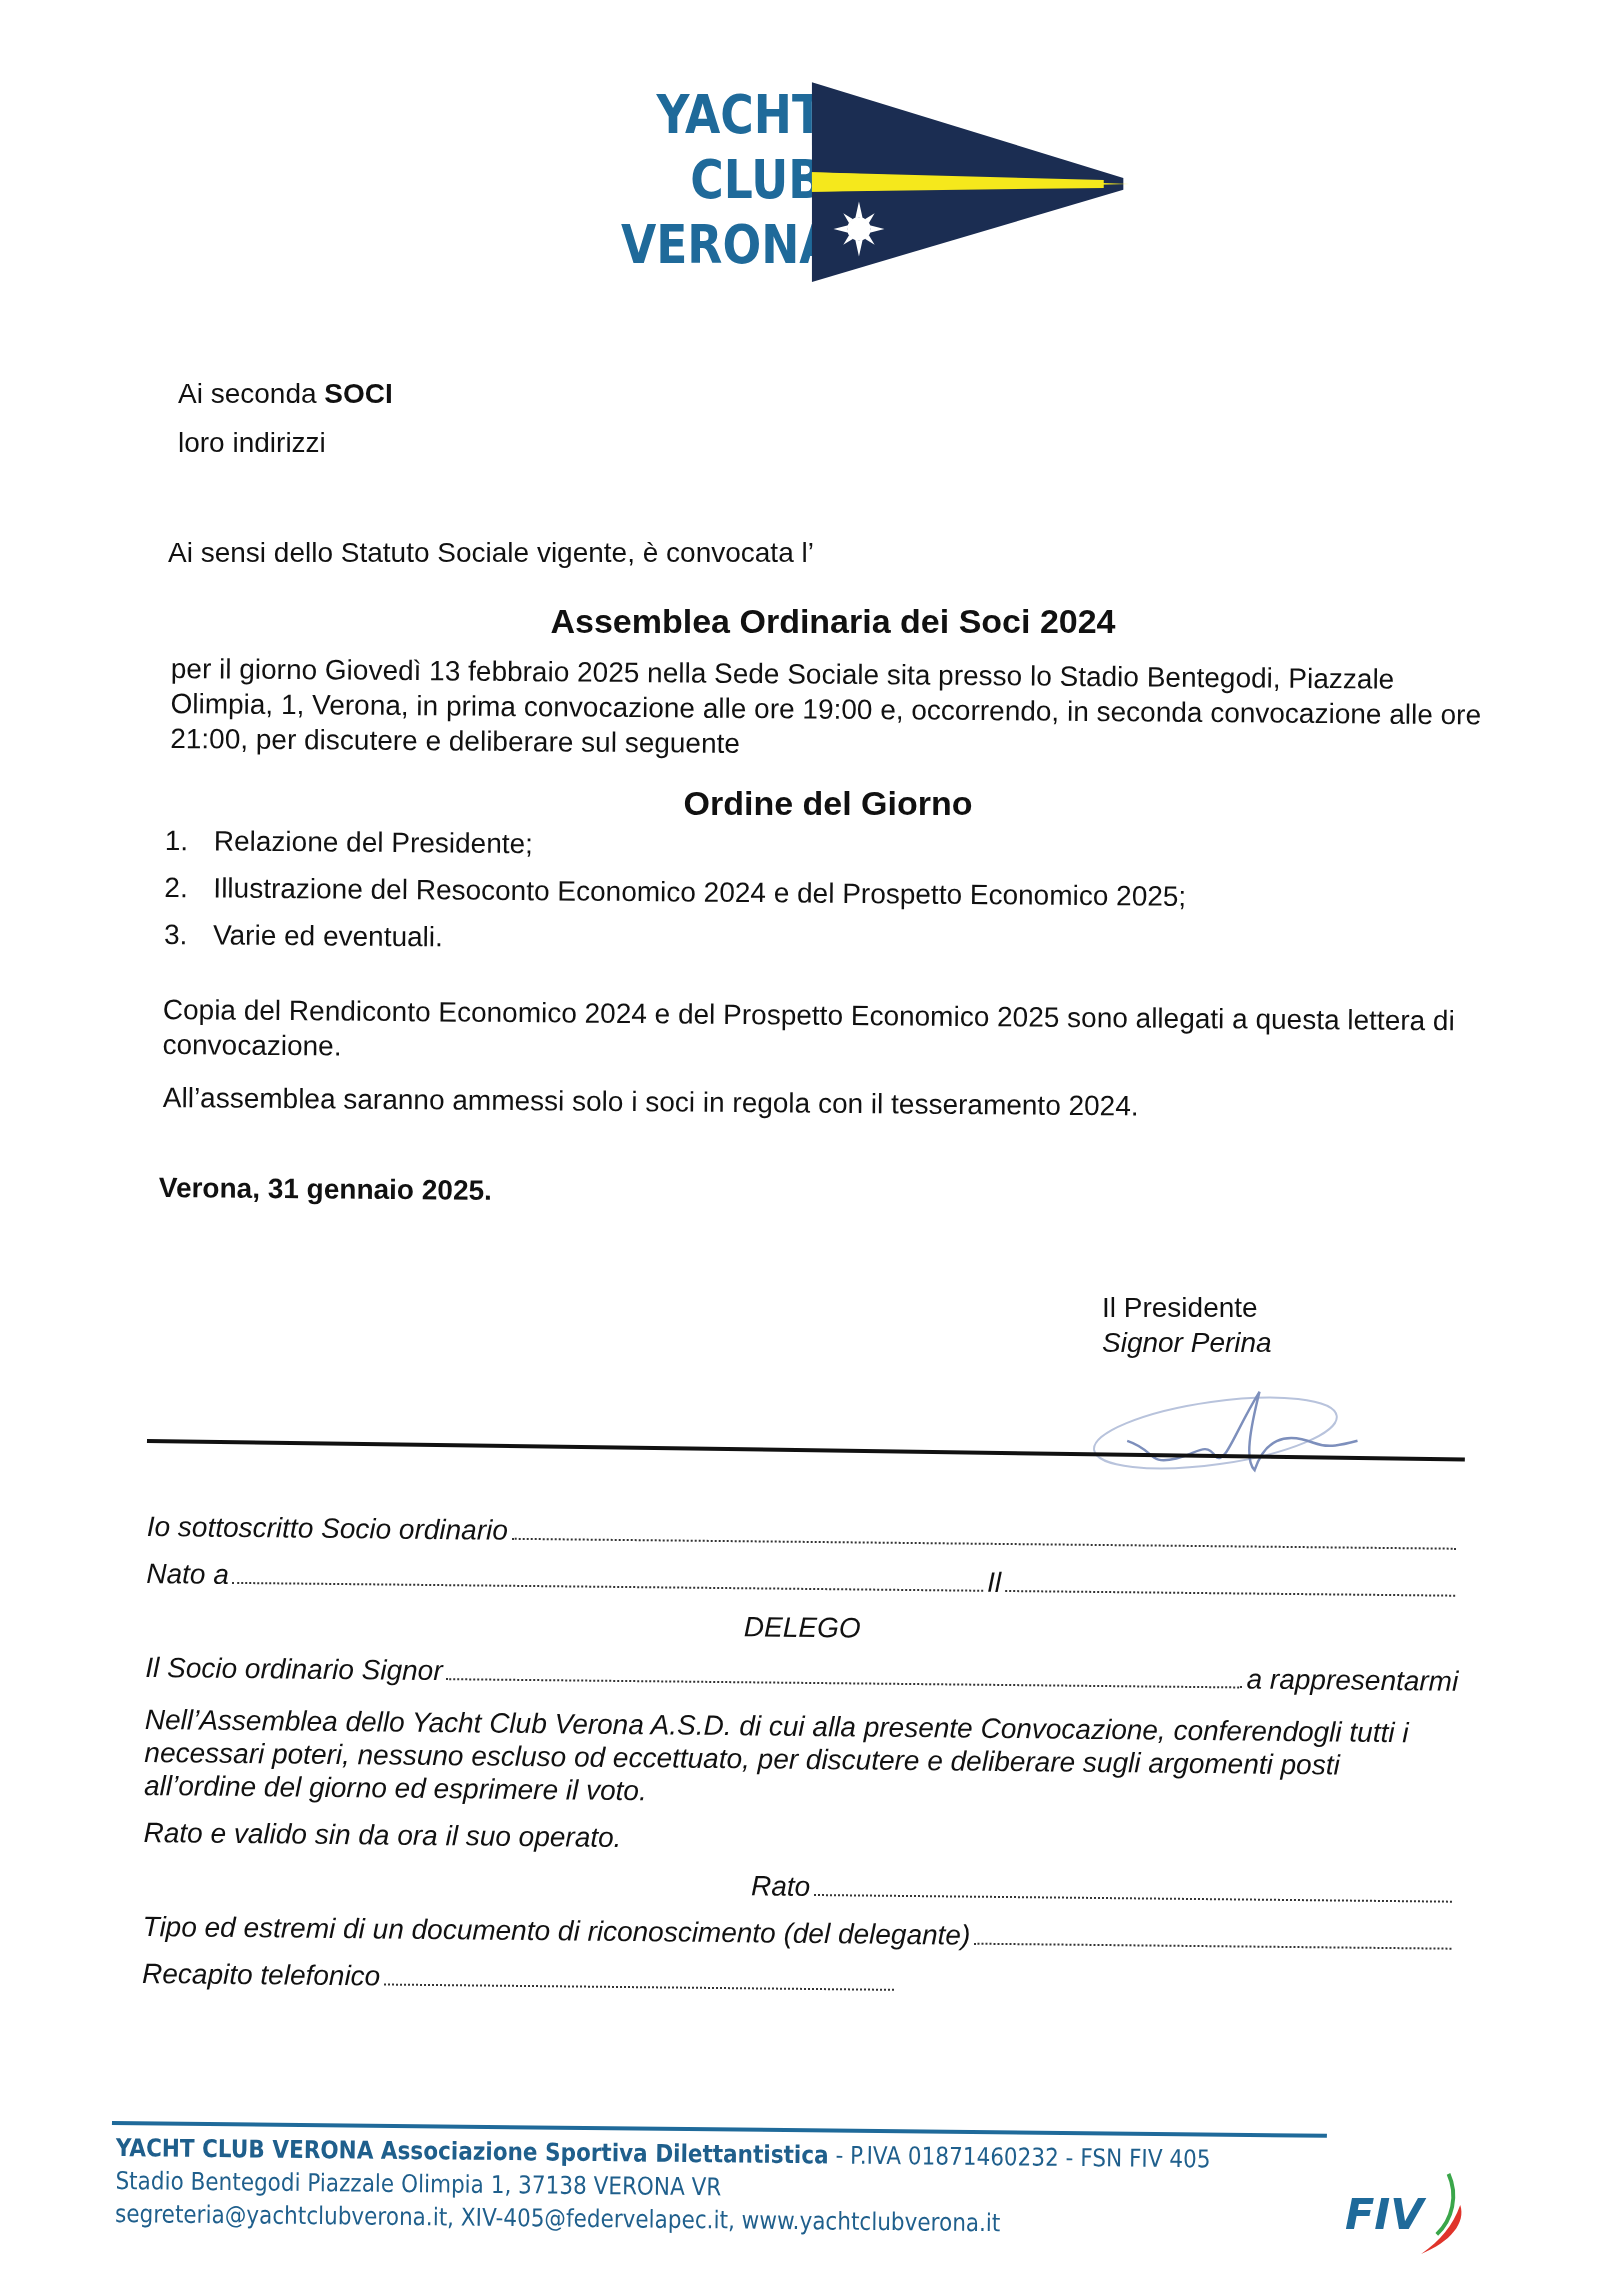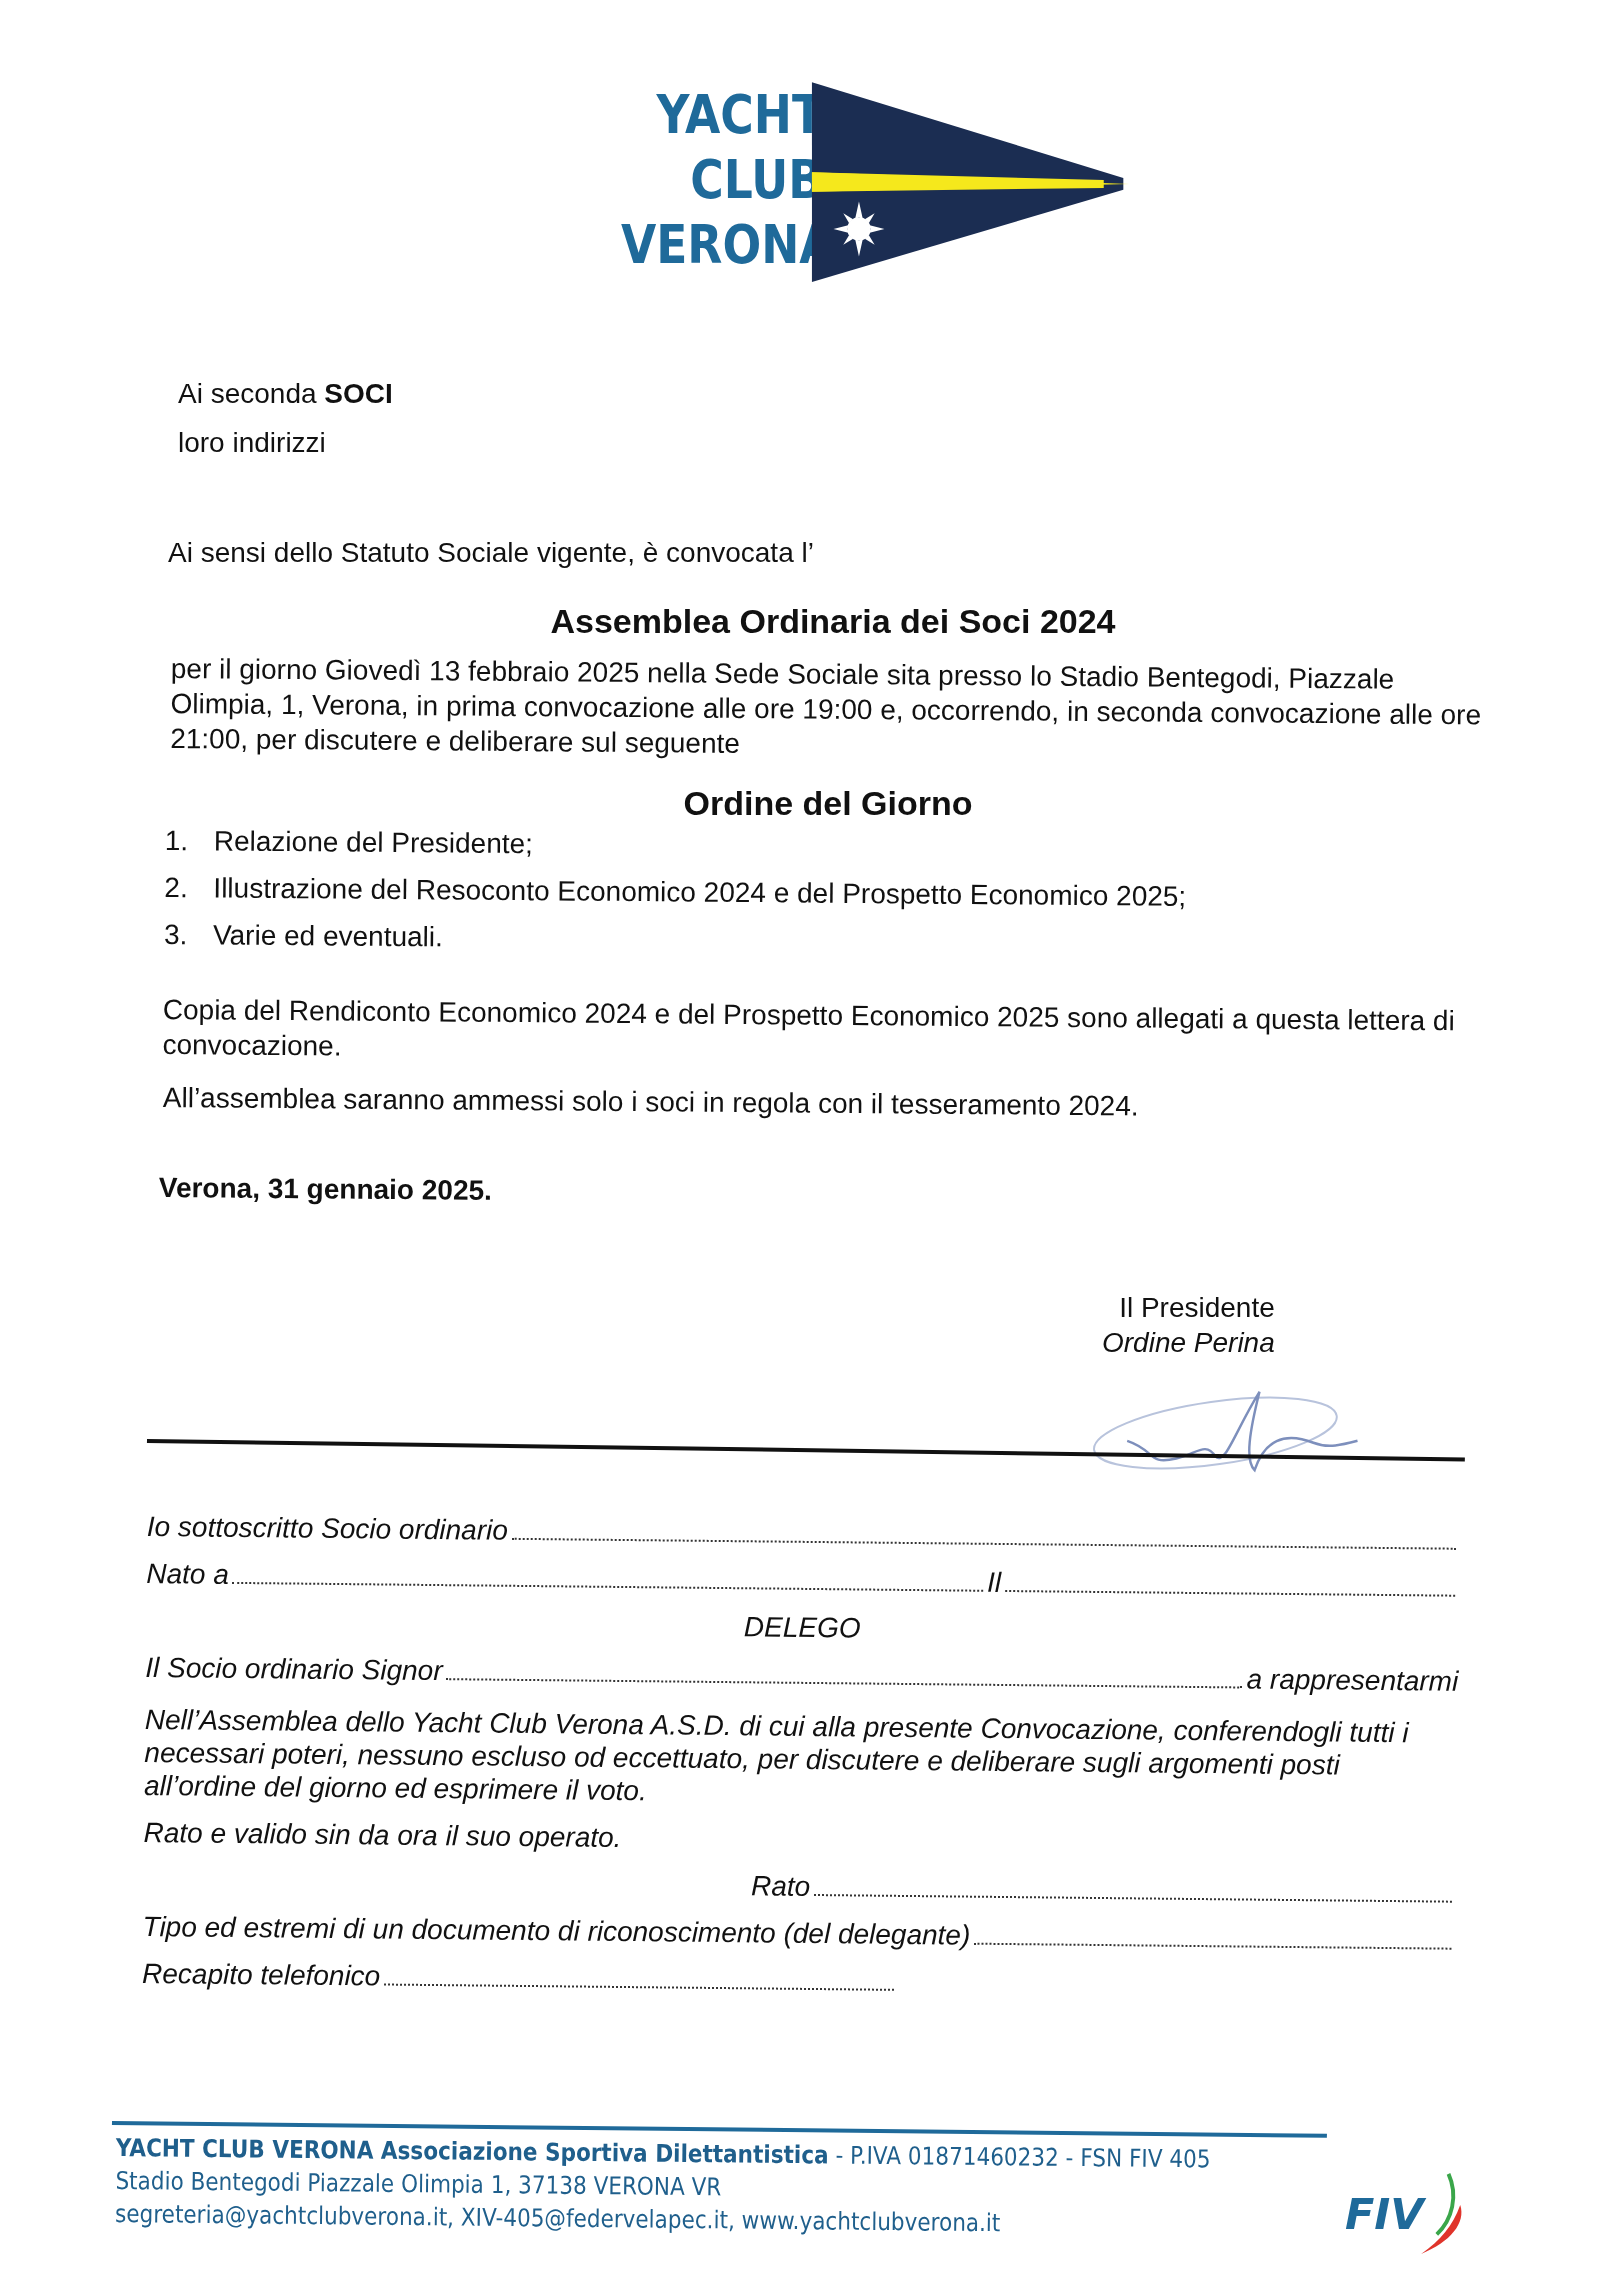--- a/index.html
+++ b/index.html
@@ -19,21 +19,21 @@
   .heading { font-weight: bold; font-size: 34px; text-align: center; }
   .assembly-title { left: 0; width: 1666px; top: 602px; }
   .paragraph { left: 171px; top: 651px; width: 1313px; transform: rotate(0.5deg); transform-origin: left top; }
   .agenda-title { left: 0; width: 1656px; top: 784px; }
   .agenda { left: 165px; top: 823px; width: 1176px; margin: 0; padding: 0; list-style: none; transform: rotate(0.5deg); transform-origin: left top; }
   .agenda li { display: flex; margin-bottom: 11.8px; }
   .agenda .num { width: 49px; }
   .copy-note { left: 163px; top: 992px; width: 1294px; transform: rotate(0.5deg); transform-origin: left top; }
   .admission { left: 163px; top: 1080px; width: 1294px; transform: rotate(0.5deg); transform-origin: left top; }
   .place-date { left: 159px; top: 1170px; font-weight: bold; transform: rotate(0.5deg); transform-origin: left top; }
-  .signature-block { left: 1102px; top: 1290px; text-align: right; }
+  .signature-block { left: 1102px; top: 1290px; text-align: left; }
   .signature-block .name { font-style: italic; }
   .sig-svg { position: absolute; left: 1088px; top: 1372px; width: 294px; height: 118px; }
   .rule { left: 147px; top: 1439px; width: 1318px; height: 3.9px; background: #111; transform: rotate(0.8deg); transform-origin: left top; }
   .form { left: 147px; top: 1509px; width: 1313px; font-style: italic; transform: rotate(0.6deg); transform-origin: left top; }
   .form .row { display: flex; align-items: baseline; height: 47px; white-space: nowrap; }
   .form .dots { flex: 1; overflow: hidden; border-bottom: 2.9px dotted #333; margin: 0 3.9px 7.8px 3.9px; height: 1px; }
   .form .center { justify-content: center; }
   .form .para { white-space: normal; line-height: 33px; margin: 5.9px 0 13.7px 0; }
   .form .firma { padding-left: 608px; }
   .footer-rule { left: 112px; top: 2121px; width: 1215px; height: 3.9px; background: #1f6a9a; transform: rotate(0.6deg); transform-origin: left top; }
@@ -96,21 +96,21 @@
       <span>Varie ed eventuali.</span>
     </li>
 </ol>
 
 <div class="abs body-text copy-note">Copia del Rendiconto Economico 2024 e del Prospetto Economico 2025 sono allegati a questa lettera di convocazione.</div>
 <div class="abs body-text admission">All’assemblea saranno ammessi solo i soci in regola con il tesseramento 2024.</div>
 <div class="abs body-text place-date">Verona, 31 gennaio 2025.</div>
 
 <div class="abs body-text signature-block">
   <div>Il Presidente</div>
-  <div class="name">Ordine Perina</div>
+  <div class="name">Signor Perina</div>
 </div>
 <svg class="sig-svg" viewBox="0 0 300 120">
   <ellipse cx="130" cy="62" rx="125" ry="32" fill="none" stroke="#b8c3dc" stroke-width="2" transform="rotate(-8 130 62)"></ellipse>
   <path d="M40,70 C70,80 60,95 90,88 C110,84 120,70 130,86 C140,96 150,60 175,20 C165,60 160,90 170,100 C180,70 200,60 230,72 C245,78 260,74 275,70" fill="none" stroke="#7d8fbc" stroke-width="2.5"></path>
 </svg>
 
 <div class="abs rule"></div>
 
 <div class="abs body-text form">
   <div class="row">

